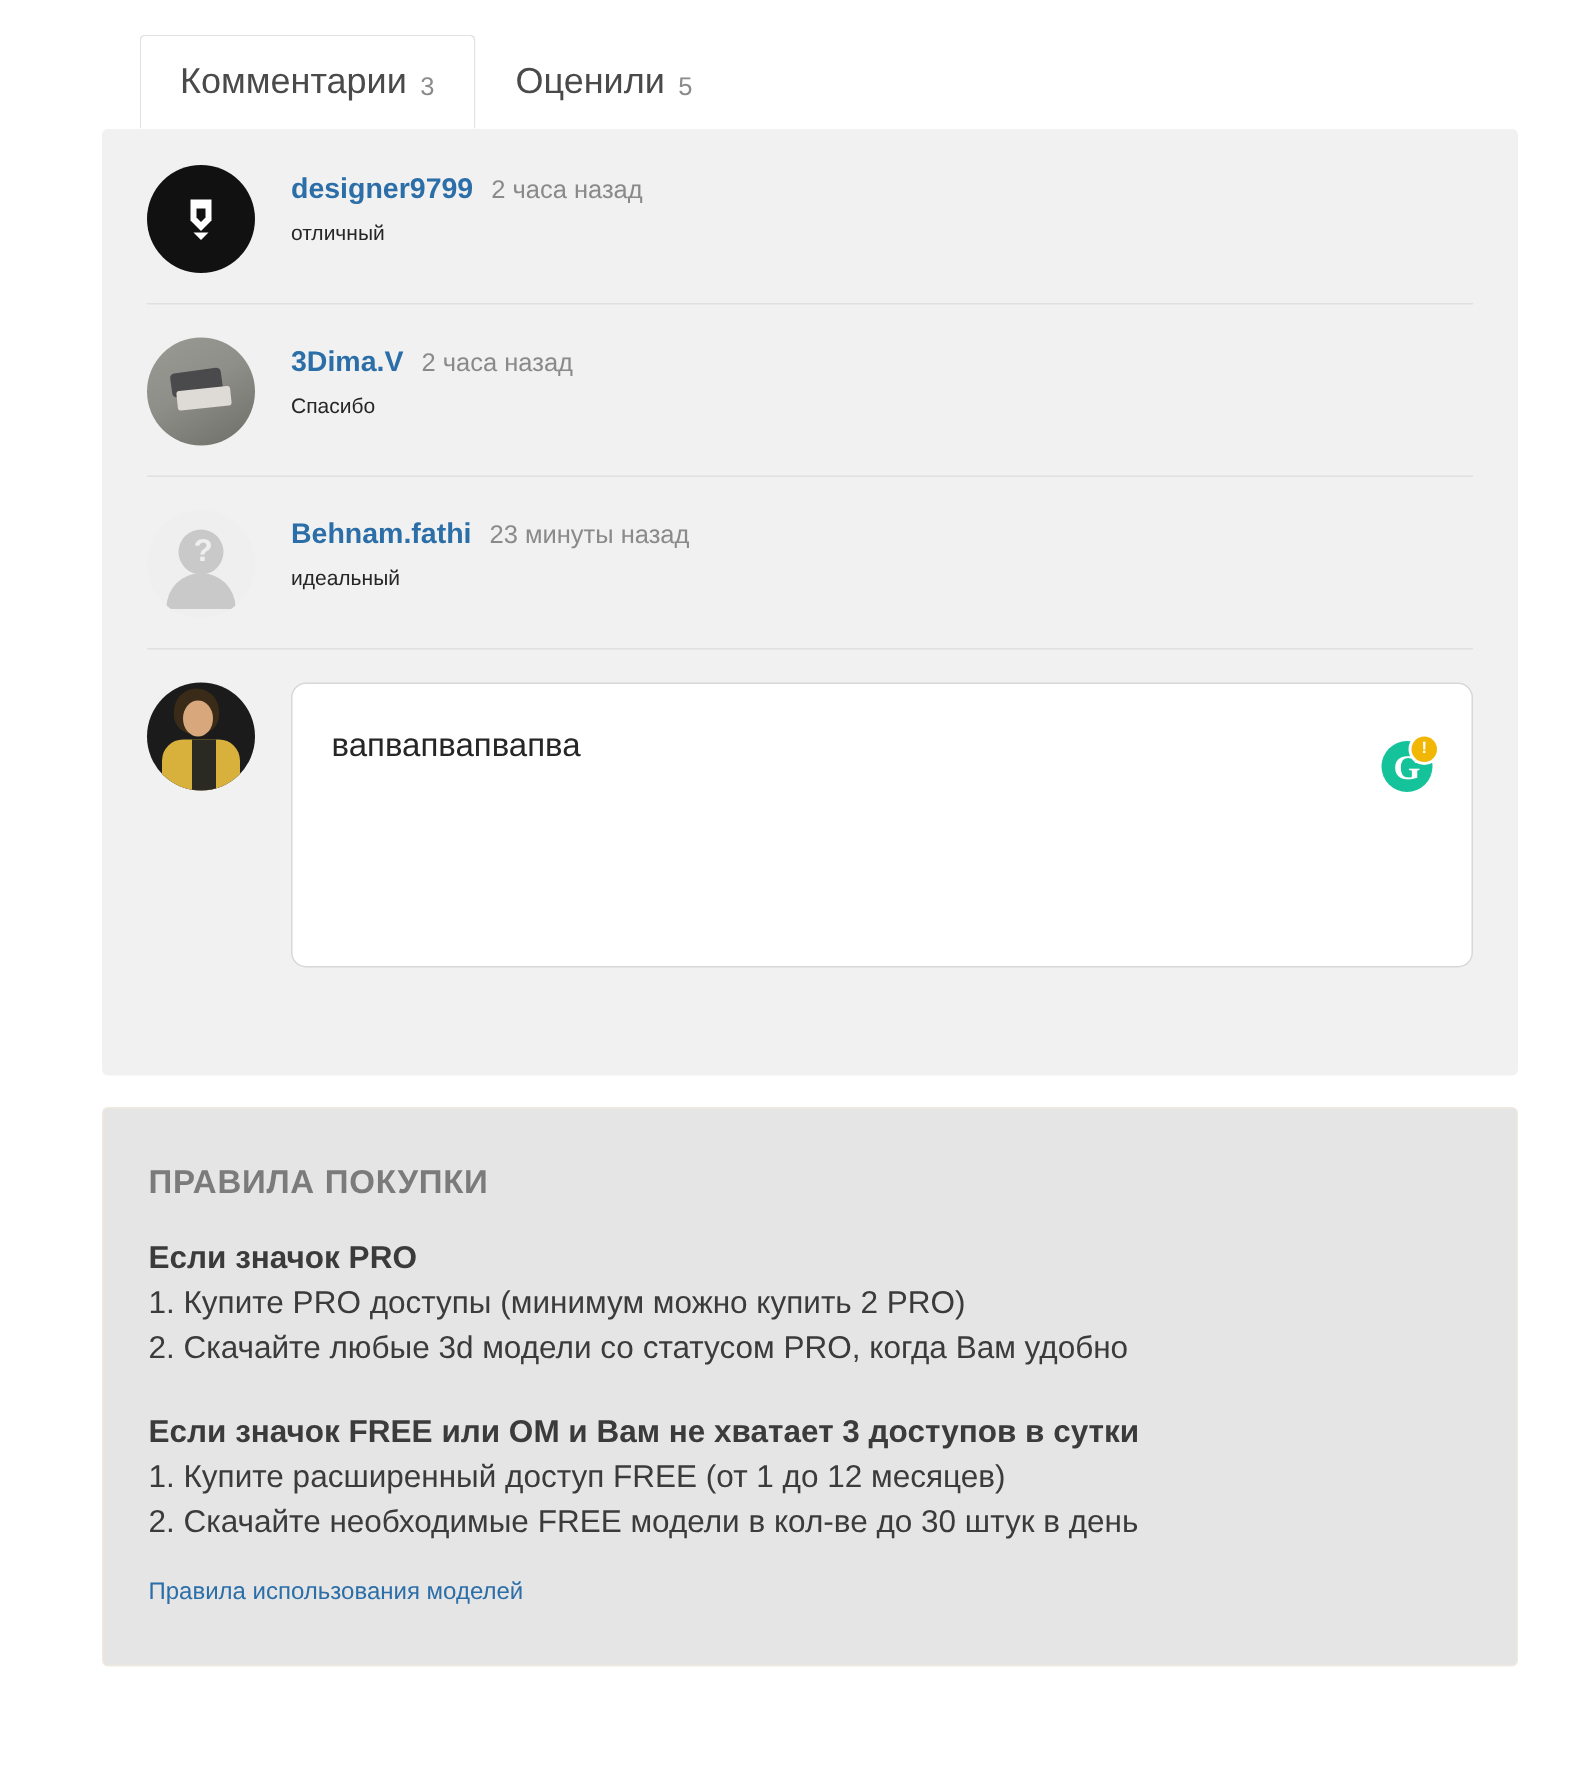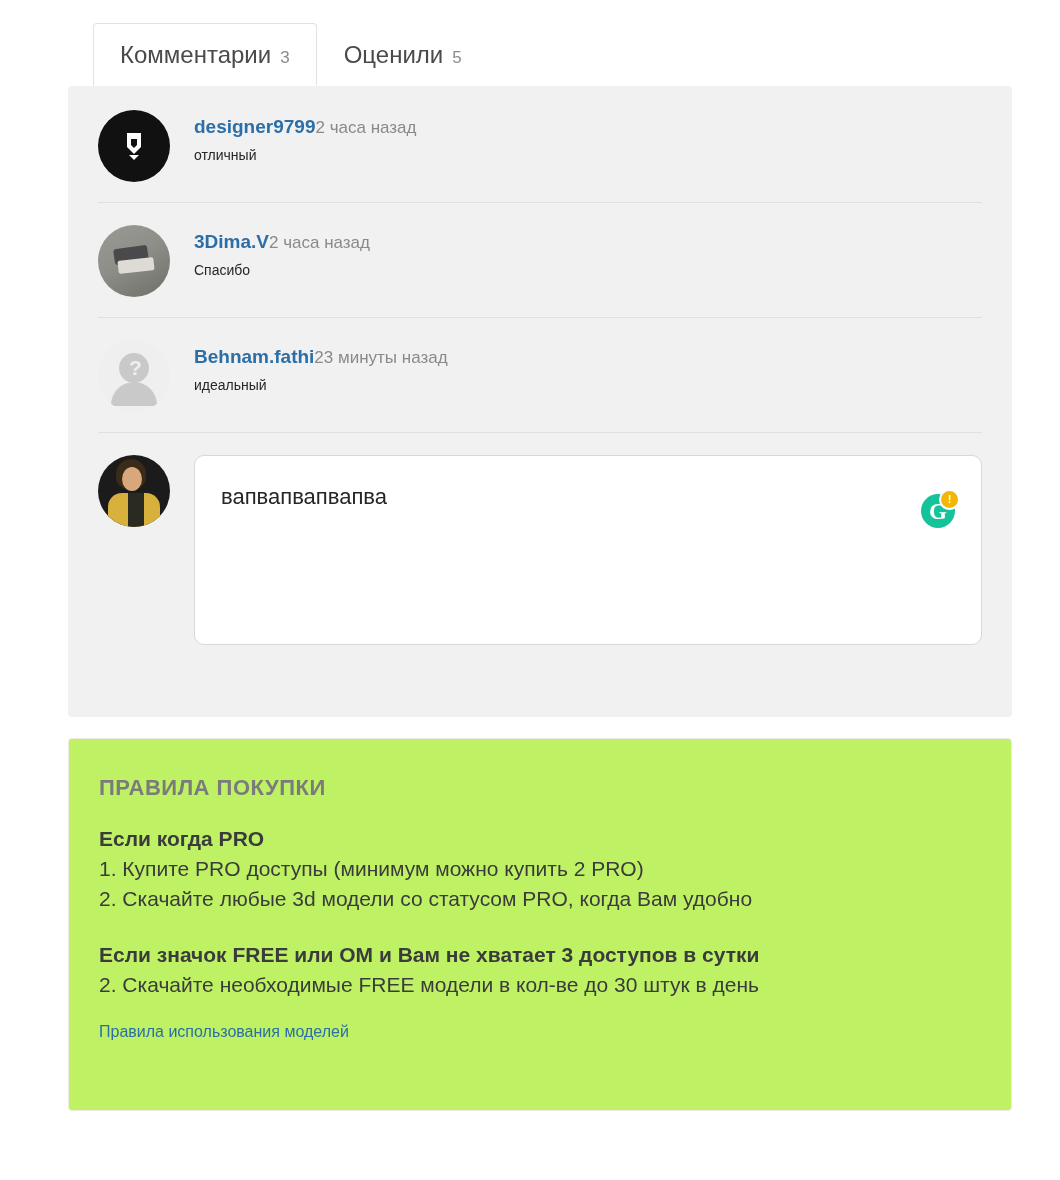--- a/index.html
+++ b/index.html
@@ -196,20 +196,21 @@
   }
 
   .comment-body {
     margin-left: 24px;
     padding-top: 6px;
     flex: 1 1 auto;
   }
   .comment-head {
     display: flex;
     align-items: baseline;
+    gap: 12px;
   }
   .c-author {
     font-size: 19px;
     font-weight: bold;
     color: #2b6ea8;
     cursor: pointer;
   }
   .c-time {
     font-size: 17px;
     color: #8a8a8a;
@@ -280,21 +281,21 @@
     text-align: center;
   }
 
   
   .rules-panel {
     position: absolute;
     left: 68px;
     top: 738px;
     width: 944px;
     height: 373px;
-    background: #bef264;
+    background: #e5e5e5;
     border: 1px solid #efeadf;
     border-radius: 4px;
     box-sizing: border-box;
     padding: 36px 30px 0 30px;
   }
   .rules-title {
     font-size: 22px;
     font-weight: bold;
     color: #7b7b7b;
     letter-spacing: 0.5px;
@@ -396,25 +397,26 @@
           <div class="gr-badge">!</div>
         </div>
       </div>
     </div>
 
   </div>
 
   <div class="rules-panel">
     <div class="rules-title">ПРАВИЛА ПОКУПКИ</div>
 
-    <div class="rules-sub">Если когда PRO</div>
+    <div class="rules-sub">Если значок PRO</div>
     <div class="rules-line">1. Купите PRO доступы (минимум можно купить 2 PRO)</div>
     <div class="rules-line">2. Скачайте любые 3d модели со статусом PRO, когда Вам удобно</div>
 
     <div class="rules-gap"></div>
 
     <div class="rules-sub">Если значок FREE или OM и Вам не хватает 3 доступов в сутки</div>
+    <div class="rules-line">1. Купите расширенный доступ FREE (от 1 до 12 месяцев)</div>
     <div class="rules-line">2. Скачайте необходимые FREE модели в кол-ве до 30 штук в день</div>
 
     <a class="rules-link">Правила использования моделей</a>
   </div>
 
 </div>
 
 </body></html>

